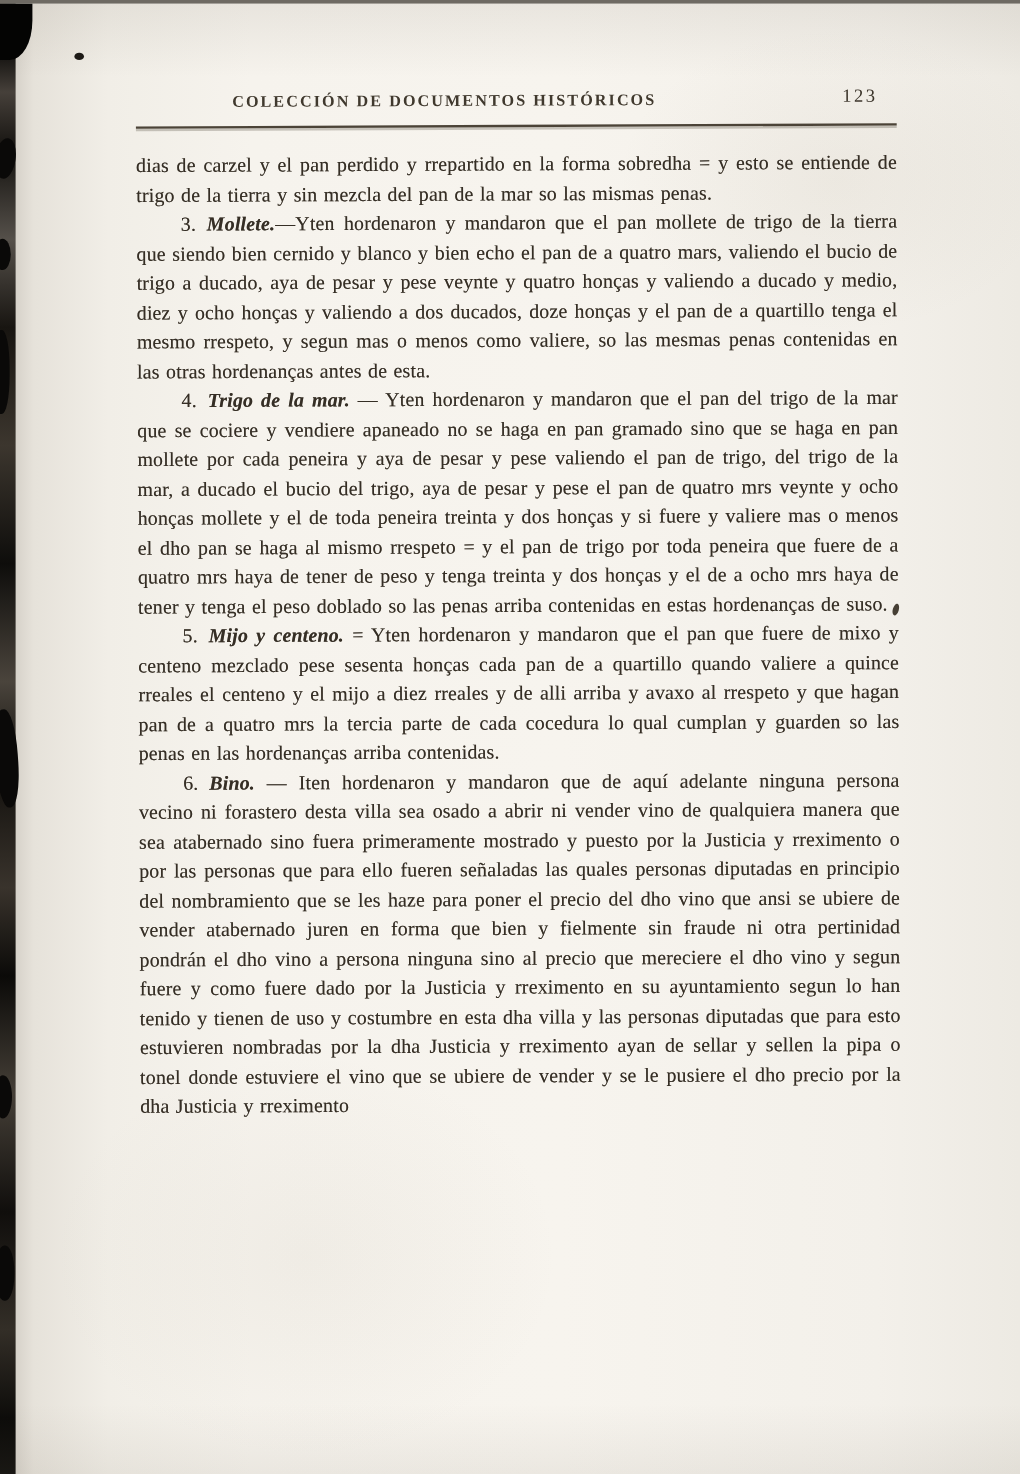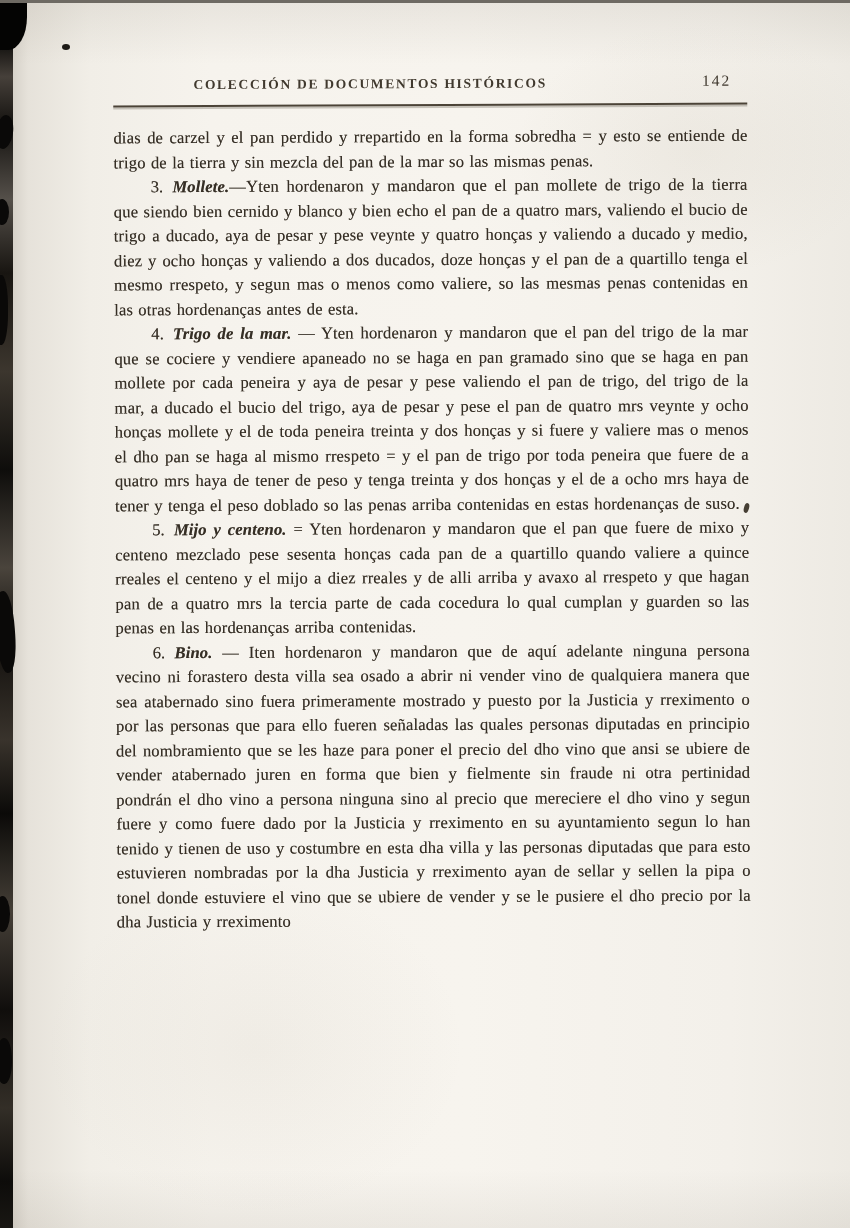--- a/index.html
+++ b/index.html
@@ -69,21 +69,21 @@
   <div class="blob b4"></div>
   <div class="blob b5"></div>
   <div class="blob b6"></div>
   <div class="speck s1"></div>
   <div class="speck s2"></div>
 
   <div class="content">
 
     <div class="header-row">
       <span class="running-title">COLECCIÓN DE DOCUMENTOS HISTÓRICOS</span>
-      <span class="page-number">142</span>
+      <span class="page-number">123</span>
     </div>
 
     <div class="rule"></div>
 
     <div class="body-text">
 
       <p class="para first"><span>dias de carzel y el pan perdido y rrepartido en la forma sobredha = y esto se entiende de trigo de la tierra y sin mezcla del pan de la mar so las mismas penas.</span></p>
 
       <p class="para"><span class="num">3.</span><span class="lead">Mollete.</span><span>—Yten hordenaron y mandaron que el pan mollete de trigo de la tierra que siendo bien cernido y blanco y bien echo el pan de a quatro mars, valiendo el bucio de trigo a ducado, aya de pesar y pese veynte y quatro honças y valiendo a ducado y medio, diez y ocho honças y valiendo a dos ducados, doze honças y el pan de a quartillo tenga el mesmo rrespeto, y segun mas o menos como valiere, so las mesmas penas contenidas en las otras hordenanças antes de esta.</span></p>
 

